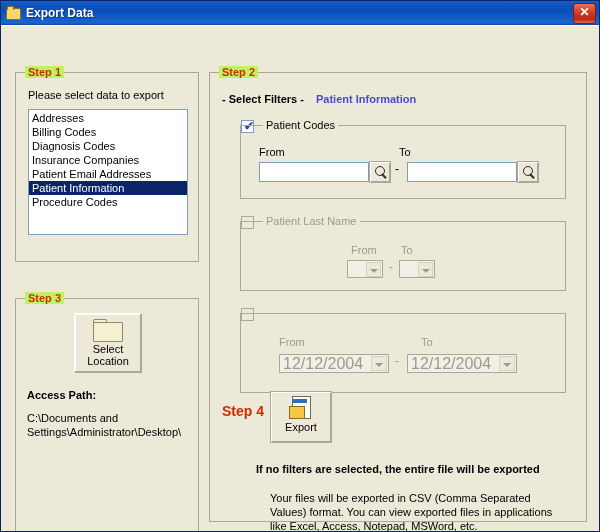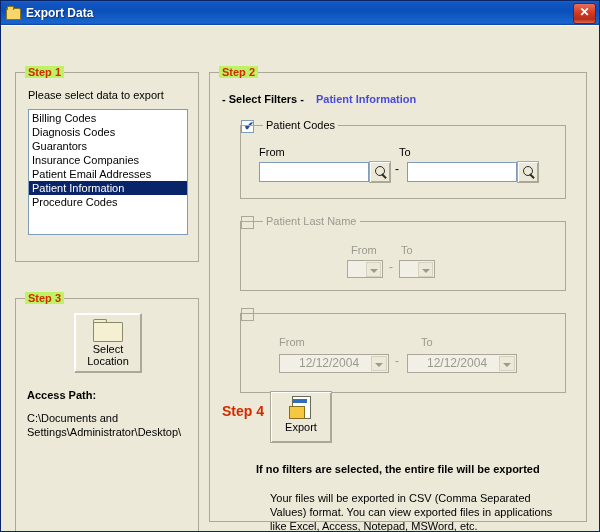--- a/index.html
+++ b/index.html
@@ -298,24 +298,24 @@
   }
   
   #g-date { left: 30px; top: 240px; width: 326px; height: 80px; }
   #chk-date { left: 31px; top: 235px; }
   .combo {
     position: absolute;
     width: 110px; height: 19px;
     background: #f2f0e6;
     border: 1px solid #aca899;
     box-sizing: border-box;
-    font-size: 12px;
+    font-size: 16px;
     color: #9a9a8e;
     line-height: 17px;
-    padding-left: 19px;
+    padding-left: 3px;
   }
   .combo .arrow { width: 16px; height: 15px; }
   .step4-label {
     position: absolute;
     left: 12px; top: 330px;
     font-size: 14px;
     font-weight: bold;
     color: #d32a00;
   }
   .export-btn {
@@ -382,23 +382,23 @@
     <div class="title-text">Export Data</div>
     <div class="close-btn">✕</div>
   </div>
 
   <div class="content">
 
     <div class="group" id="step1">
       <div class="group-label">Step 1</div>
       <div class="hint">Please select data to export</div>
       <div class="listbox">
+        <div class="opt">Addresses</div>
         <div class="opt">Billing Codes</div>
         <div class="opt">Diagnosis Codes</div>
-        <div class="opt">Guarantors</div>
         <div class="opt">Insurance Companies</div>
         <div class="opt">Patient Email Addresses</div>
         <div class="opt selected">Patient Information</div>
         <div class="opt">Procedure Codes</div>
       </div>
     </div>
 
     <div class="group" id="step3">
       <div class="group-label">Step 3</div>
       <div class="loc-btn">

